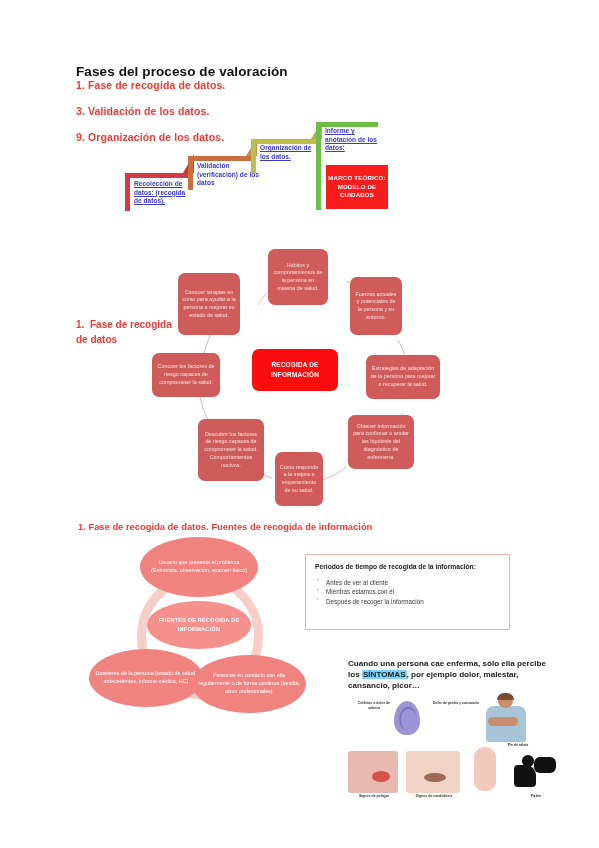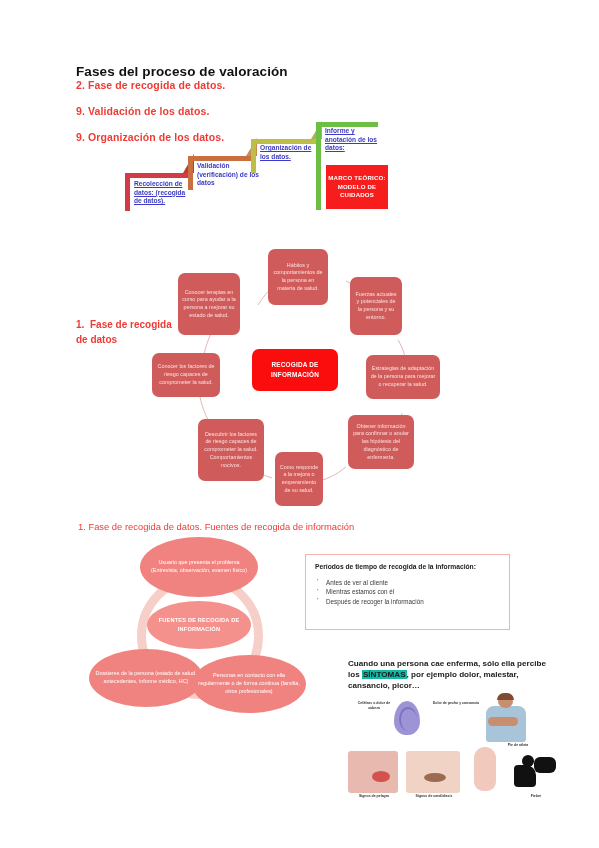--- a/index.html
+++ b/index.html
@@ -18,21 +18,21 @@
   .red-line{
     position:absolute;left:76px;
     font-size:10.5px;font-weight:bold;color:#ef3b35;letter-spacing:.1px;
   }
   .red-line.l1{top:79px;}
   .red-line.l2{top:105px;}
   .red-line.l3{top:131px;}
 
   .section-head{
     position:absolute;left:78px;top:521px;
-    font-size:9.4px;font-weight:normal;color:#ef3b35;
+    font-size:9.4px;font-weight:bold;color:#ef3b35;
   }
 
   
   .stairs{position:absolute;left:125px;top:118px;width:330px;height:110px;}
   .step{position:absolute;}
   .step .bar-h{position:absolute;height:5px;}
   .step .bar-v{position:absolute;width:5px;}
   .step .tri{position:absolute;width:0;height:0;}
   .step .lbl{position:absolute;font-size:6.6px;line-height:1.32;font-weight:bold;}
   .lbl.blue{color:#3b3bc4;text-decoration:underline;}
@@ -115,21 +115,21 @@
   .periods li{
     font-size:6.3px;color:#3a3a3a;line-height:1.5;position:relative;
   }
   .periods li:before{
     content:"▪";position:absolute;left:-9px;top:-0.5px;font-size:4.4px;color:#9a9a9a;
   }
 
   
   .symp{position:absolute;left:348px;top:658px;width:210px;}
   .symp p{margin:0;font-size:8.1px;font-weight:bold;color:#1b1b1b;line-height:1.38;}
-  .hl{background:#14b8a6;padding:0 1px;}
+  .hl{background:#7dd3fc;padding:0 1px;}
   .pics1{position:relative;height:52px;margin-top:2px;}
   .pics2{position:relative;height:56px;margin-top:2px;}
   .cap{position:absolute;font-size:3.5px;font-weight:bold;color:#333;text-align:center;line-height:1.2;}
   .symp .p2{margin-top:10px;}
 
   
   .brain{
     position:absolute;left:46px;top:8px;width:26px;height:34px;background:#9c94d6;
     border-radius:50% 50% 45% 45%/60% 60% 40% 40%;
   }
@@ -151,22 +151,22 @@
   .fever .b1{position:absolute;left:0;top:10px;width:22px;height:22px;background:#111;border-radius:4px 10px 4px 4px;}
   .fever .b2{position:absolute;left:20px;top:2px;width:22px;height:16px;background:#111;border-radius:6px;}
   .fever .b3{position:absolute;left:8px;top:0px;width:12px;height:12px;background:#111;border-radius:50%;}
 </style>
 </head>
 <body>
 
 <div class="page">
 
   <div class="doc-title">Fases del proceso de valoración</div>
-  <div class="red-line l1">2. Fase de recogida de datos.</div>
-  <div class="red-line l2">9. Validación de los datos.</div>
+  <div class="red-line l1">1. Fase de recogida de datos.</div>
+  <div class="red-line l2">3. Validación de los datos.</div>
   <div class="red-line l3">9. Organización de los datos.</div>
 
   <div class="stairs">
     <div class="step s1">
       <div class="bar-h"></div>
       <div class="bar-v"></div>
       <div class="tri"></div>
       <div class="lbl blue">Recolección de datos: (recogida de datos).</div>
     </div>
     <div class="step s2">

